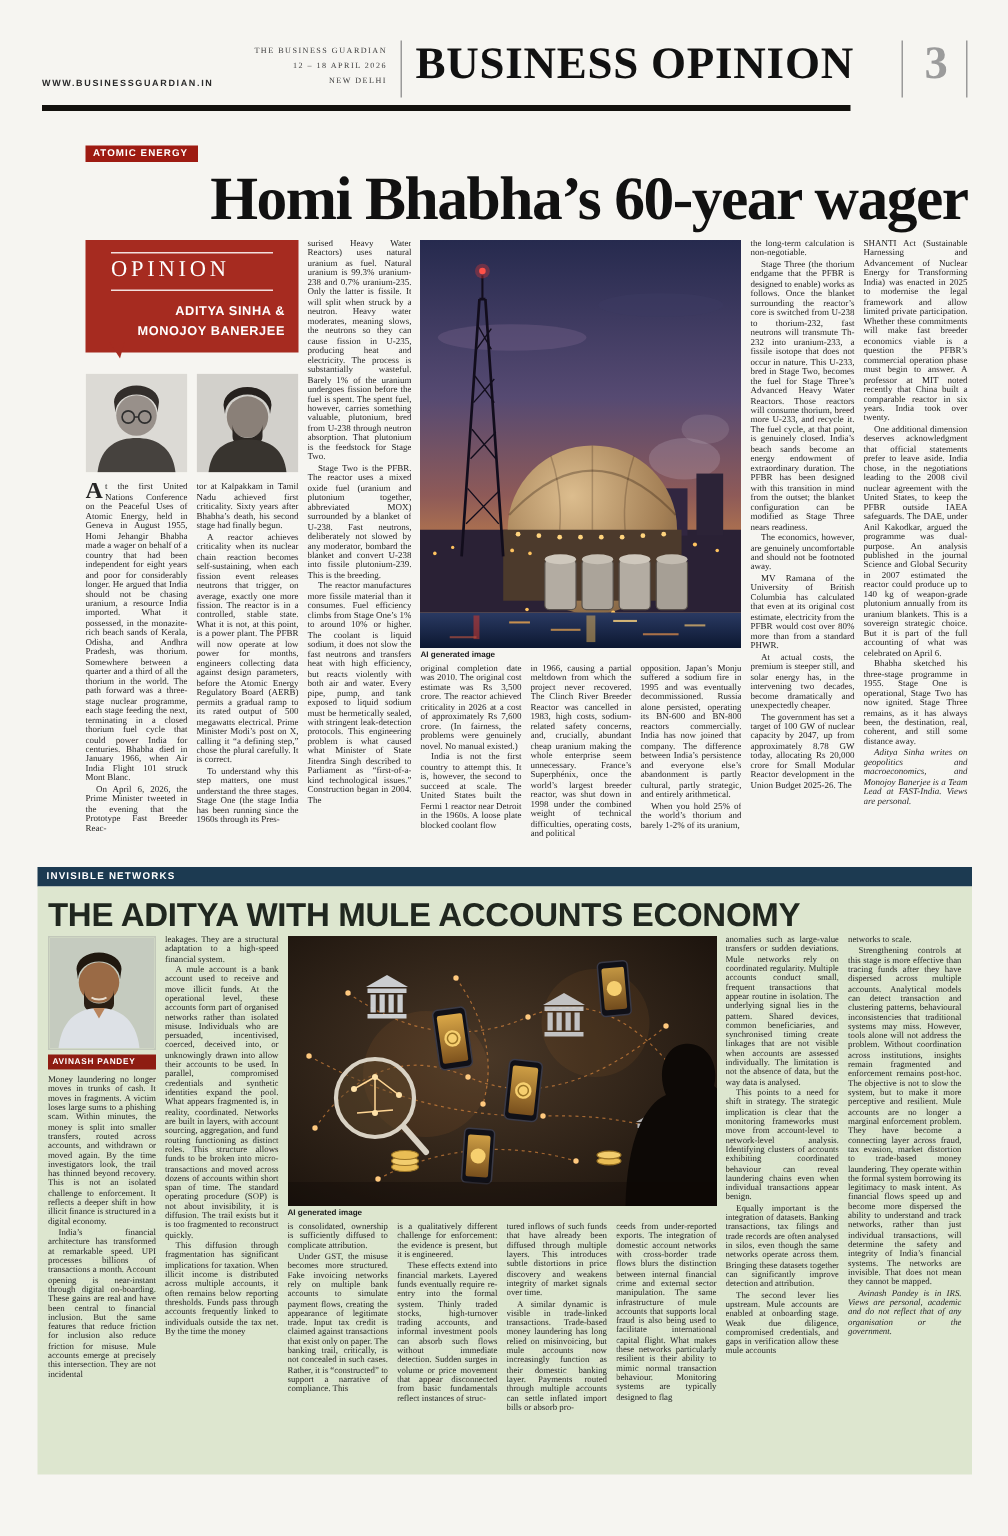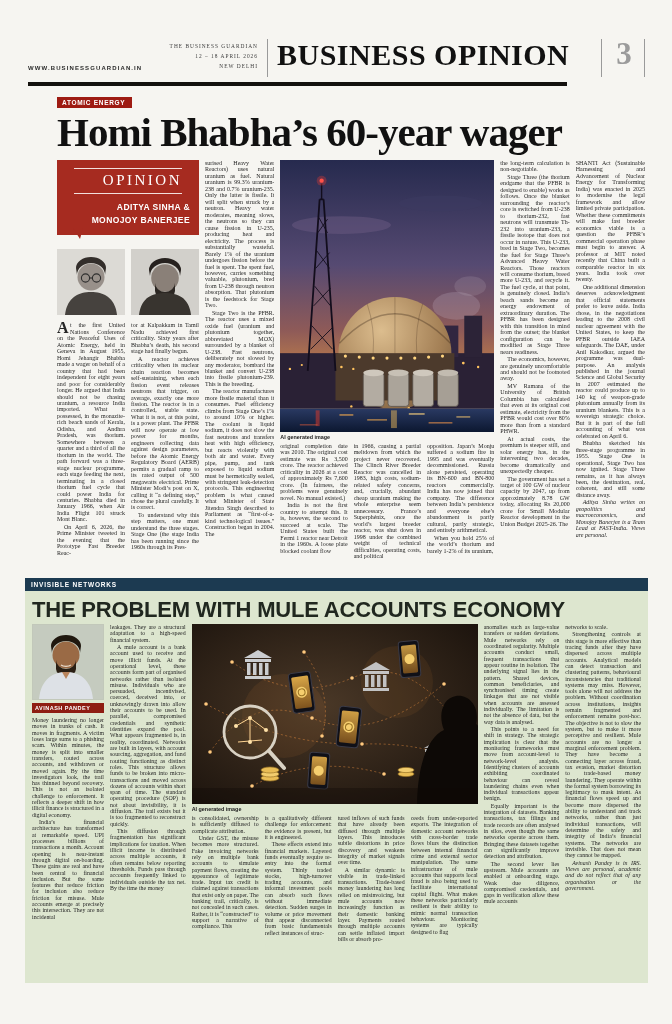--- a/index.html
+++ b/index.html
@@ -1,43 +1,43 @@
 <!DOCTYPE html>
 <html><head>
 <meta charset="utf-8">
 <style>
   html,body{margin:0;padding:0;}
   body{width:672px;height:1024px;background:#f6f5f1;font-family:"Liberation Serif",serif;color:#232323;position:relative;overflow:hidden;}
   
-  #hdr{position:absolute;top:12px;left:0;width:594px;height:90px;}
+  #hdr{position:absolute;top:0;left:0;width:594px;height:90px;}
   .site-url{position:absolute;left:28px;top:53px;font-family:"Liberation Sans",sans-serif;font-size:6px;font-weight:bold;letter-spacing:1.1px;color:#2b2b2b;}
   .mast-block{position:absolute;left:130px;top:29px;width:128px;text-align:right;font-size:5.4px;letter-spacing:1px;color:#3c3c3c;line-height:1.85;text-transform:uppercase;}
   .vrule{position:absolute;top:27px;height:38px;width:1px;background:#9a9a9a;}
   .v1{left:267px;} .v2{left:601px;} .v3{left:644px;}
   .section-title{position:absolute;left:277px;top:26px;font-size:30px;font-weight:600;letter-spacing:.5px;color:#111;white-space:nowrap;}
   .page-num{position:absolute;left:606px;top:24px;width:36px;text-align:center;font-size:31px;font-weight:600;color:#9b9b9b;}
   .top-rule{position:absolute;left:28px;right:27px;top:70px;height:4px;background:#13110e;}
   
   .kicker{display:inline-block;background:#9e1b12;color:#fff;font-family:"Liberation Sans",sans-serif;font-size:6.5px;font-weight:bold;letter-spacing:.7px;padding:2px 7px 2px 5px;}
   .caption{font-family:"Liberation Sans",sans-serif;font-weight:bold;font-size:5.4px;color:#1c1c1c;margin:2px 0 3px;}
   .bt,.bt2{font-size:6px;line-height:1.08;text-align:justify;overflow:hidden;color:#262626;}
   .bt2{font-size:5.9px;line-height:1.07;}
   .bt p,.bt2 p{margin:0;}
   .bt p + p,.bt2 p + p{text-indent:7px;margin-top:1px;}
   .sig-last p:last-child{font-style:italic;}
   .dropcap p:first-child::first-letter{float:left;font-size:16px;line-height:12px;padding-right:1.5px;font-weight:600;}
   
   #a1{position:absolute;left:57px;right:27px;top:91px;}
-  #a1 h1{margin:3px 0 7px;font-size:41px;line-height:1;font-weight:bold;letter-spacing:-1px;white-space:nowrap;color:#111;}
+  #a1 h1{margin:3px 0 7px;font-size:41px;line-height:1;font-weight:bold;letter-spacing:-1px;white-space:nowrap;color:#111;text-align:right;}
   .a1-body{display:flex;gap:6px;height:423px;}
   .a1-left{flex:0 0 142px;display:flex;flex-direction:column;min-height:0;}
   .flexcol{flex:1 1 0;min-width:0;}
   .opinion-box{background:#a62b20;position:relative;padding:7px 9px 8px;margin-bottom:14px;}
   .opinion-box::after{content:"";position:absolute;left:16px;bottom:-11px;border:7px solid transparent;border-top:11px solid #a62b20;border-right-width:3px;}
-  .op-title{color:#fff;font-size:15px;letter-spacing:2.5px;text-align:right;border-top:1px solid rgba(255,255,255,.85);border-bottom:1px solid rgba(255,255,255,.85);padding:3px 0 4px;margin:1px 8px 7px;}
+  .op-title{color:#fff;font-size:15px;letter-spacing:2.5px;text-align:left;border-top:1px solid rgba(255,255,255,.85);border-bottom:1px solid rgba(255,255,255,.85);padding:3px 0 4px;margin:1px 8px 7px;}
   .op-authors{color:#fff;font-family:"Liberation Sans",sans-serif;font-weight:bold;font-size:8.5px;letter-spacing:.4px;text-align:right;line-height:1.55;white-space:pre-line;}
   .photo-row{display:flex;gap:6px;margin-bottom:7px;}
   .photo{flex:1;height:66px;overflow:hidden;}
   .photo svg{display:block;}
   .a1-left-cols{display:flex;gap:6px;flex:1;min-height:0;}
   .a1-left-cols > div{flex:1;min-width:0;}
   .a1-mid{flex:0 0 214px;display:flex;flex-direction:column;min-height:0;}
   .illus{height:272px;overflow:hidden;}
   .midcols{display:flex;gap:6px;flex:1;min-height:0;}
   .midcols > div{flex:1;min-width:0;}
@@ -234,21 +234,21 @@
         <p>One additional dimension deserves acknowledgment that official statements prefer to leave aside. India chose, in the negotiations leading to the 2008 civil nuclear agreement with the United States, to keep the PFBR outside IAEA safeguards. The DAE, under Anil Kakodkar, argued the programme was dual-purpose. An analysis published in the journal Science and Global Security in 2007 estimated the reactor could produce up to 140 kg of weapon-grade plutonium annually from its uranium blankets. This is a sovereign strategic choice. But it is part of the full accounting of what was celebrated on April 6.</p>
         <p>Bhabha sketched his three-stage programme in 1955. Stage One is operational, Stage Two has now ignited. Stage Three remains, as it has always been, the destination, real, coherent, and still some distance away.</p>
         <p>Aditya Sinha writes on geopolitics and macroeconomics, and Monojoy Banerjee is a Team Lead at FAST-India. Views are personal.</p>
       </div>
   </div>
 </div>
 
 <div id="a2">
   <div class="a2-bar">INVISIBLE NETWORKS</div>
   <div class="a2-green">
-    <h2>THE PROBLEM WITH MULE ACCOUNTS ECONOMY</h2>
+    <h2>THE ADITYA WITH MULE ACCOUNTS ECONOMY</h2>
     <div class="a2-body">
       <div class="a2-left">
         <div class="photo2">
           <svg viewBox="0 0 70 74" width="100%" height="100%" preserveAspectRatio="none">
             <rect width="70" height="74" fill="#c5cbbf"></rect>
             <circle cx="33" cy="30" r="13.5" fill="#9a6a45"></circle>
             <path d="M19,28 a14,12 0 0 1 28,0 l1,-7 a15,11 0 0 0 -30,0 Z" fill="#20180f"></path>
             <path d="M23,35 a10,9 0 0 0 20,0 l0,9 a10,7 0 0 1 -20,0 Z" fill="#2a1f14"></path>
             <path d="M28,40 a6,3 0 0 0 10,0" stroke="#e8dccd" stroke-width="1.2" fill="none"></path>
             <path d="M6,74 C8,54 20,47 33,47 C46,47 58,54 60,74 Z" fill="#dde1e6"></path>

